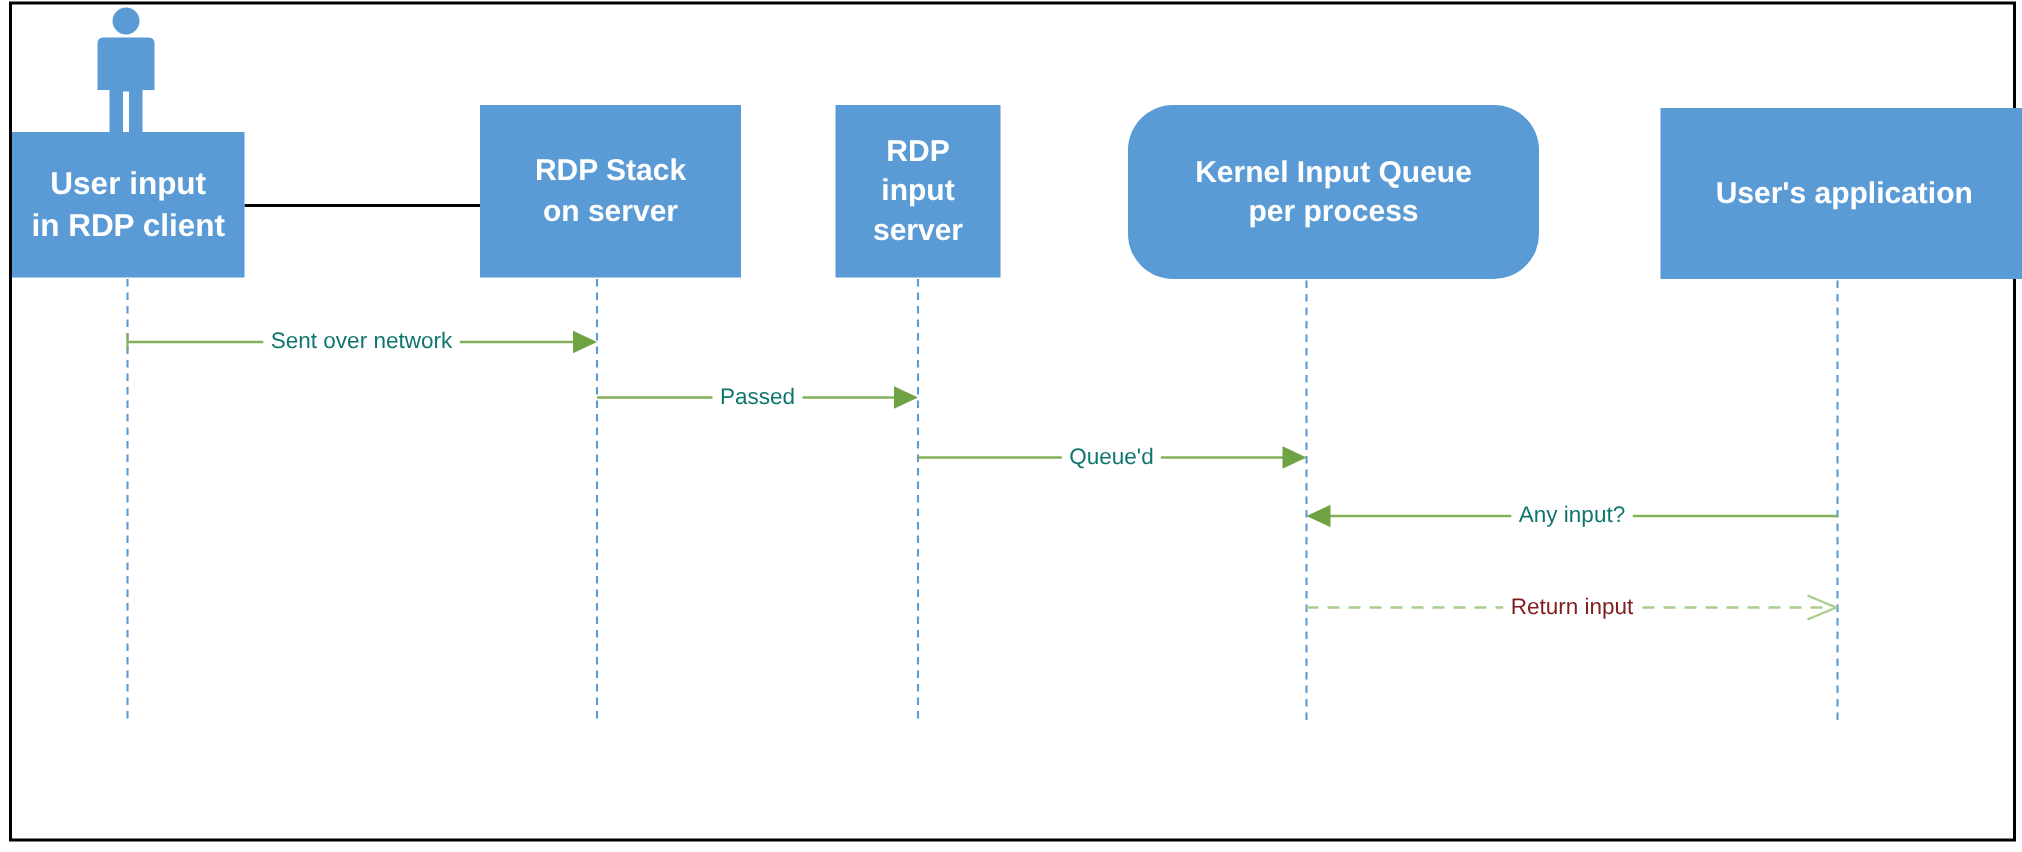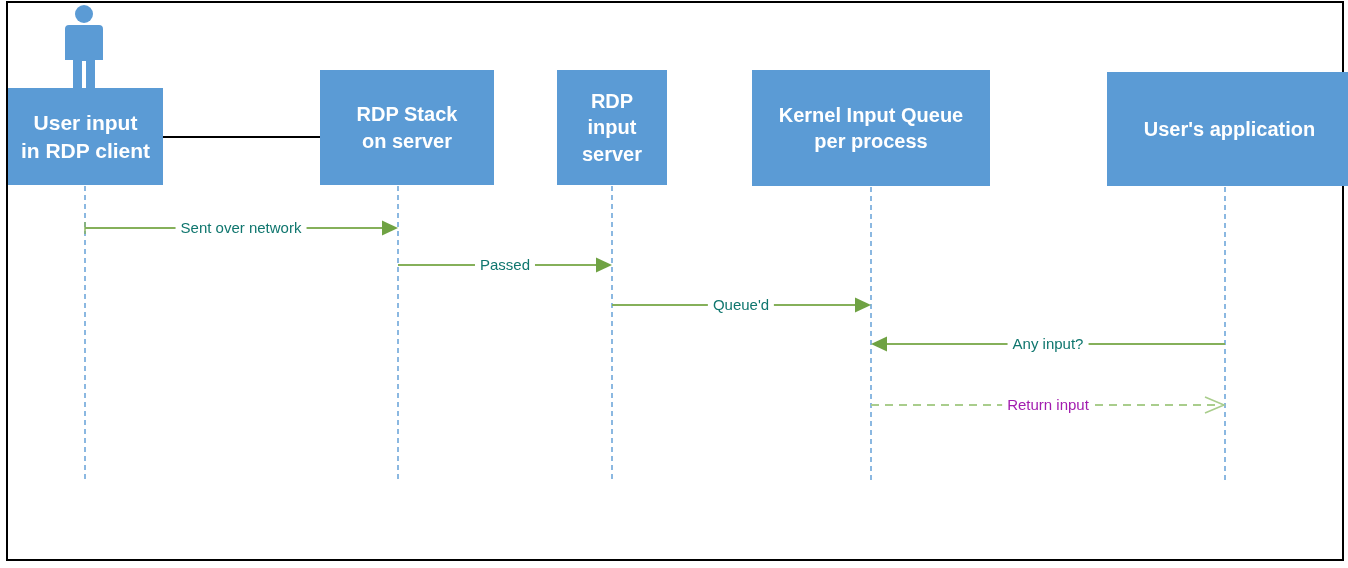--- a/index.html
+++ b/index.html
@@ -31,37 +31,37 @@
     display: flex;
     align-items: center;
     justify-content: center;
     text-align: center;
     box-sizing: border-box;
   }
   .actor-box .lbl { white-space: pre-line; line-height: 1.32; }
   .box1 { left: 8px;    top: 88px; width: 155px; height: 97px;  font-size: 21px; justify-content: center; }
   .box2 { left: 320px;  top: 70px; width: 174px; height: 115px; font-size: 20px; }
   .box3 { left: 557px;  top: 70px; width: 110px; height: 115px; font-size: 20px; }
-  .box4 { left: 752px;  top: 70px; width: 238px; height: 116px; font-size: 20px; }
+  .box4 { left: 752px;  top: 70px; width: 274px; height: 116px; font-size: 20px; border-radius: 30px; }
   .box5 { left: 1107px; top: 72px; width: 245px; height: 114px; font-size: 20px; }
   .msg-label {
     position: absolute;
     transform: translateX(-50%);
     background: #ffffff;
     color: #0f766e;
     font-size: 15px;
     line-height: 22px;
     padding: 0 5px;
     white-space: nowrap;
   }
   .msg1 { left: 241px;  top: 217px; }
   .msg2 { left: 505px;  top: 254px; }
   .msg3 { left: 741px;  top: 294px; }
   .msg4 { left: 1048px; top: 333px; }
-  .msg5 { left: 1048px; top: 394px; color: #a21caf; }
+  .msg5 { left: 1048px; top: 394px; color: #7f1d1d; }
 </style>
 </head>
 <body>
 
 <div class="canvas">
 
   <div class="frame"></div>
 
   <svg class="overlay" width="1348" height="568" viewBox="0 0 1348 568" xmlns="http://www.w3.org/2000/svg">
 

